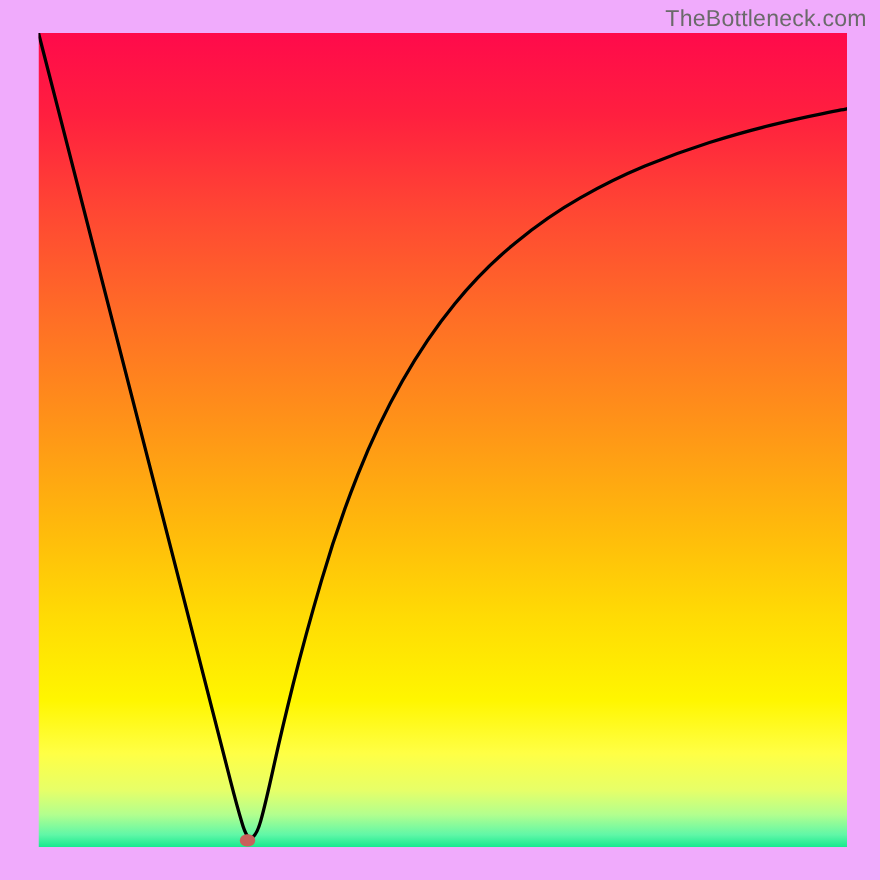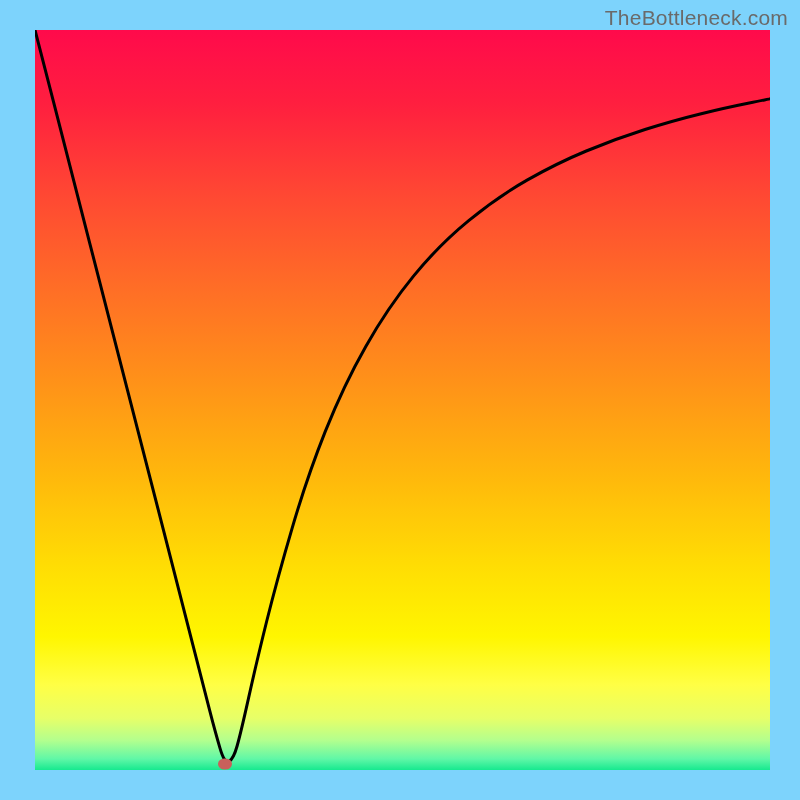--- a/index.html
+++ b/index.html
@@ -10,21 +10,21 @@
     background: #000;
     overflow: hidden;
     font-family: Arial, Helvetica, sans-serif;
   }
   .frame {
     position: absolute;
     left: 0;
     top: 0;
     width: 800px;
     height: 800px;
-    background: #7dd3fc;
+    background: #f0abfc;
   }
   .plot {
     position: absolute;
     left: 35px;
     top: 30px;
     width: 735px;
     height: 740px;
   }
   .gradient {
     position: absolute;

